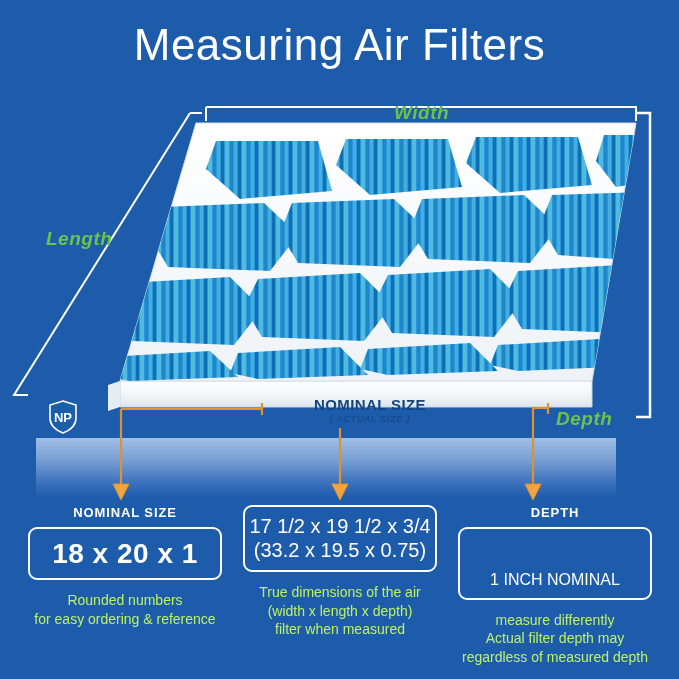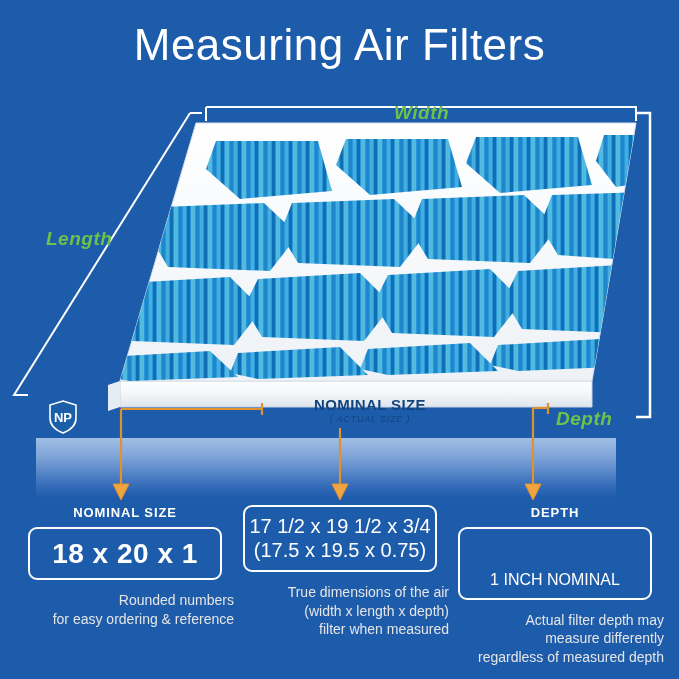--- a/index.html
+++ b/index.html
@@ -69,23 +69,22 @@
     margin:0 12px;padding:8px 4px;
     display:flex;flex-direction:column;justify-content:center;
     min-height:44px;box-sizing:border-box;
   }
   .box-line{color:#ffffff;font-weight:bold;line-height:1.18;}
   #box-0 .box-line{font-size:28px;letter-spacing:.5px;}
   #box-1 .box-line{font-size:20px;font-weight:normal;}
   #box-2 .box-line{font-size:16px;font-weight:normal;margin-top:34px;}
 
   .caption{
-    margin-top:11px;color:#e5e5e5;font-size:14px;line-height:1.32;
+    margin-top:11px;color:#bef264;font-size:14px;line-height:1.32;
     font-weight:normal;
-    text-align:right;
   }
 
   
   #np-logo{position:absolute;left:48px;top:400px;width:30px;height:34px;}
 </style>
 </head>
 <body>
 
 <div id="stage">
 
@@ -219,34 +218,34 @@
     </div>
     <div class="caption">
       <div>Rounded numbers</div>
       <div>for easy ordering &amp; reference</div>
     </div>
   </div>
 
   <div class="col" id="col-1">
     <div class="box" id="box-1">
       <div class="box-line">17 1/2 x 19 1/2 x 3/4</div>
-      <div class="box-line">(17.5 x 19.5 x 0.75)</div>
+      <div class="box-line">(33.2 x 19.5 x 0.75)</div>
     </div>
     <div class="caption">
       <div>True dimensions of the air</div>
       <div>(width x length x depth)</div>
       <div>filter when measured</div>
     </div>
   </div>
 
   <div class="col" id="col-2">
     <div class="col-head">DEPTH</div>
     <div class="box" id="box-2">
       <div class="box-line">1 INCH NOMINAL</div>
     </div>
     <div class="caption">
+      <div>measure differently</div>
       <div>Actual filter depth may</div>
-      <div>measure differently</div>
       <div>regardless of measured depth</div>
     </div>
   </div>
 
 </div>
 
 </body></html>

